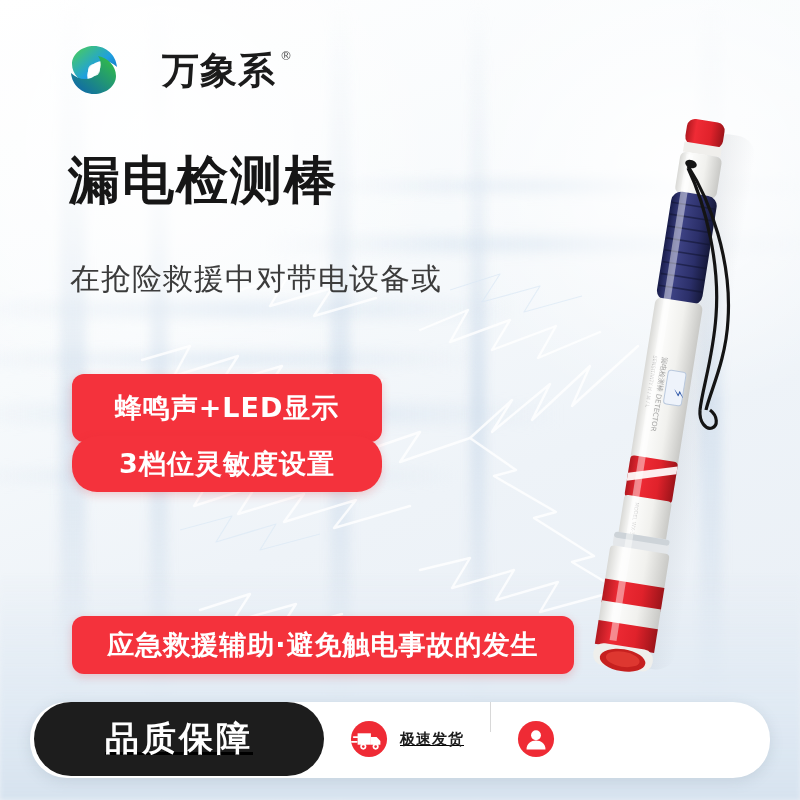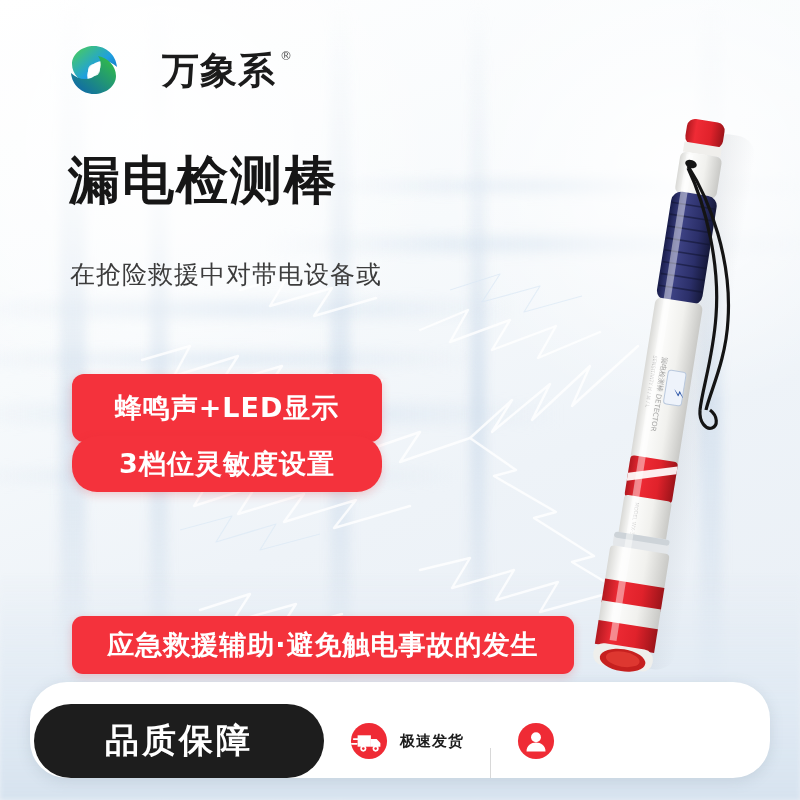--- a/index.html
+++ b/index.html
@@ -105,21 +105,21 @@
     font-weight: bold;
     color: #161616;
     letter-spacing: 2px;
     line-height: 1.1;
     font-family: "DejaVu Sans", sans-serif;
   }
   .subhead {
     position: absolute;
     left: 70px;
     top: 256px;
-    font-size: 25px;
+    font-size: 30px;
     color: #3c3c3c;
     line-height: 1.55;
     letter-spacing: 1px;
     font-family: "DejaVu Sans", sans-serif;
   }
 
   
   .pill {
     position: absolute;
     background: #f4323c;
@@ -130,43 +130,44 @@
     letter-spacing: 1px;
     display: flex;
     align-items: center;
     justify-content: center;
     box-shadow: 0 3px 10px rgba(220,40,50,0.22);
     font-family: "DejaVu Sans", sans-serif;
   }
   .pill-1 { left: 72px; top: 366px; width: 310px; height: 68px; margin-top: 8px; }
   .pill-2 { left: 72px; top: 436px; width: 310px; height: 56px; border-radius: 25px; }
   .pill-3 { left: 72px; top: 506px; width: 310px; height: 56px; }
-  .pill-wide { left: 72px; top: 616px; width: 502px; height: 58px; font-size: 27px; border-radius: 11px; }
+  .pill-wide { left: 72px; top: 616px; width: 502px; height: 58px; font-size: 27px; }
 
   
   .product {
     position: absolute;
     left: 560px;
     top: 110px;
     width: 240px;
     height: 580px;
   }
 
   
   .bottom-bar {
     position: absolute;
     left: 30px;
     bottom: 22px;
     width: 740px;
-    height: 96px;
+    height: 76px;
     background: #ffffff;
     border-radius: 37px;
     box-shadow: 0 3px 14px rgba(100,120,140,0.18);
     display: flex;
-    align-items: flex-end;
+    align-items: flex-start;
+    text-decoration: underline;
   }
   .quality-tag {
     margin-left: 4px;
     width: 290px;
     height: 74px;
     background: #1d1d1d;
     border-radius: 37px;
     display: flex;
     align-items: center;
     justify-content: center;

